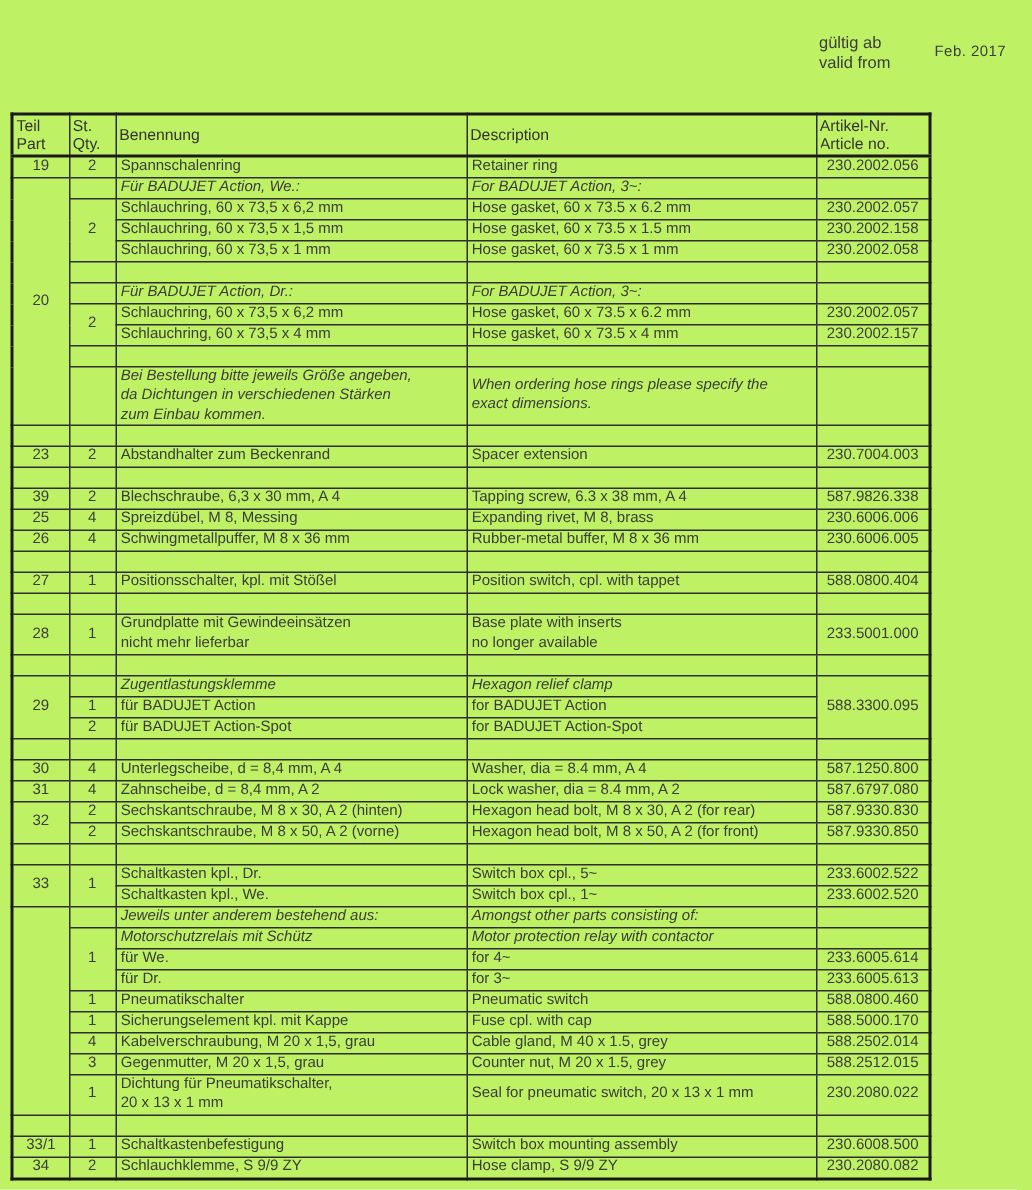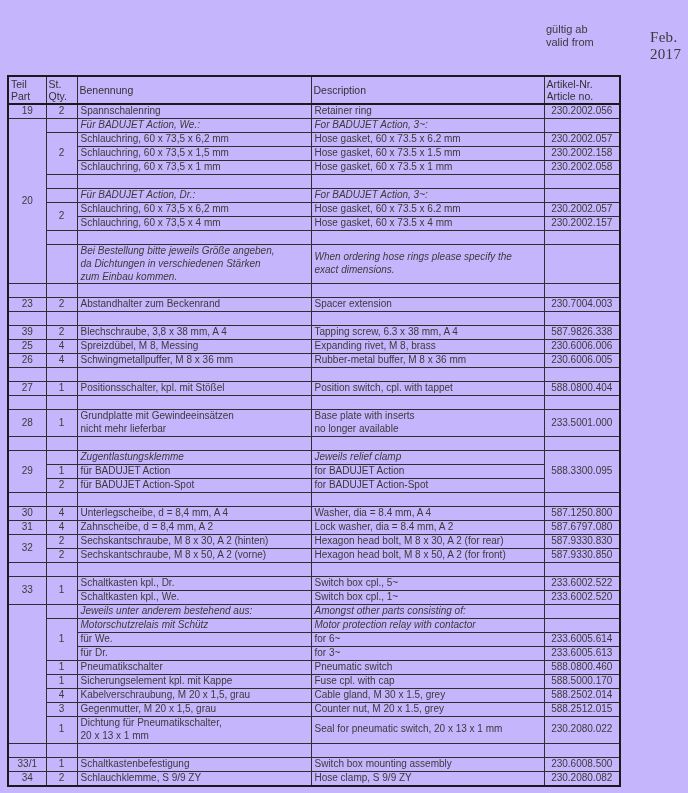--- a/index.html
+++ b/index.html
@@ -1,21 +1,21 @@
 <!DOCTYPE html>
 <html><head>
 <meta charset="utf-8">
 <style>
   html,body{margin:0;padding:0;}
   body{background:#ffffff;font-family:"Liberation Sans","DejaVu Sans",sans-serif;}
-  .page{position:relative;width:688px;height:793px;background:#c4b5fd;overflow:hidden;color:#3b3b3b;}
+  .page{position:relative;width:688px;height:793px;background:#bef264;overflow:hidden;color:#3b3b3b;}
 
   
   .meta{position:absolute;top:23px;left:546px;font-size:11px;line-height:13px;color:#3b3b3b;}
-  .date{position:absolute;top:29px;left:650px;font-size:15px;color:#3b3b3b;letter-spacing:0.3px;font-family:Liberation Serif, serif;}
+  .date{position:absolute;top:29px;left:623px;font-size:10px;color:#3b3b3b;letter-spacing:0.3px;}
 
   
   table.parts{position:absolute;top:75px;left:7px;width:612px;border-collapse:collapse;table-layout:fixed;
               border:2px solid #1a1a1a;}
   .parts th,.parts td{border:1px solid #2e2e2e;white-space:pre-line;overflow:hidden;}
   .parts thead tr{border-bottom:2px solid #1a1a1a;}
   .parts th{font-size:10.5px;font-weight:normal;line-height:12px;height:24px;text-align:left;
             vertical-align:middle;color:#333;padding:1px 2px;}
   .parts td{font-size:10px;line-height:12.8px;height:13px;padding:0 3px;vertical-align:middle;color:#3b3b3b;}
   .c-part{text-align:center;padding-left:3px;}
@@ -141,21 +141,21 @@
         <tr>
           <td class="c-part"></td>
           <td class="c-qty"></td>
           <td class="c-ben"></td>
           <td class="c-desc"></td>
           <td class="c-art"></td>
         </tr>
         <tr>
           <td class="c-part">39</td>
           <td class="c-qty">2</td>
-          <td class="c-ben">Blechschraube, 3,8 x 38 mm, A 4</td>
+          <td class="c-ben">Blechschraube, 6,3 x 30 mm, A 4</td>
           <td class="c-desc">Tapping screw, 6.3 x 38 mm, A 4</td>
           <td class="c-art">587.9826.338</td>
         </tr>
         <tr>
           <td class="c-part">25</td>
           <td class="c-qty">4</td>
           <td class="c-ben">Spreizdübel, M 8, Messing</td>
           <td class="c-desc">Expanding rivet, M 8, brass</td>
           <td class="c-art">230.6006.006</td>
         </tr>
@@ -200,21 +200,21 @@
           <td class="c-part"></td>
           <td class="c-qty"></td>
           <td class="c-ben"></td>
           <td class="c-desc"></td>
           <td class="c-art"></td>
         </tr>
         <tr>
           <td class="c-part" rowspan="3">29</td>
           <td class="c-qty"></td>
           <td class="c-ben it">Zugentlastungsklemme</td>
-          <td class="c-desc it">Jeweils relief clamp</td>
+          <td class="c-desc it">Hexagon relief clamp</td>
           <td class="c-art" rowspan="3">588.3300.095</td>
         </tr>
         <tr>
           <td class="c-qty">1</td>
           <td class="c-ben">für BADUJET Action</td>
           <td class="c-desc">for BADUJET Action</td>
         </tr>
         <tr>
           <td class="c-qty">2</td>
           <td class="c-ben">für BADUJET Action-Spot</td>
@@ -281,21 +281,21 @@
           <td class="c-art"></td>
         </tr>
         <tr>
           <td class="c-qty" rowspan="3">1</td>
           <td class="c-ben it">Motorschutzrelais mit Schütz</td>
           <td class="c-desc it">Motor protection relay with contactor</td>
           <td class="c-art"></td>
         </tr>
         <tr>
           <td class="c-ben">für We.</td>
-          <td class="c-desc">for 6~</td>
+          <td class="c-desc">for 4~</td>
           <td class="c-art">233.6005.614</td>
         </tr>
         <tr>
           <td class="c-ben">für Dr.</td>
           <td class="c-desc">for 3~</td>
           <td class="c-art">233.6005.613</td>
         </tr>
         <tr>
           <td class="c-qty">1</td>
           <td class="c-ben">Pneumatikschalter</td>
@@ -304,21 +304,21 @@
         </tr>
         <tr>
           <td class="c-qty">1</td>
           <td class="c-ben">Sicherungselement kpl. mit Kappe</td>
           <td class="c-desc">Fuse cpl. with cap</td>
           <td class="c-art">588.5000.170</td>
         </tr>
         <tr>
           <td class="c-qty">4</td>
           <td class="c-ben">Kabelverschraubung, M 20 x 1,5, grau</td>
-          <td class="c-desc">Cable gland, M 30 x 1.5, grey</td>
+          <td class="c-desc">Cable gland, M 40 x 1.5, grey</td>
           <td class="c-art">588.2502.014</td>
         </tr>
         <tr>
           <td class="c-qty">3</td>
           <td class="c-ben">Gegenmutter, M 20 x 1,5, grau</td>
           <td class="c-desc">Counter nut, M 20 x 1.5, grey</td>
           <td class="c-art">588.2512.015</td>
         </tr>
         <tr>
           <td class="c-qty">1</td>

